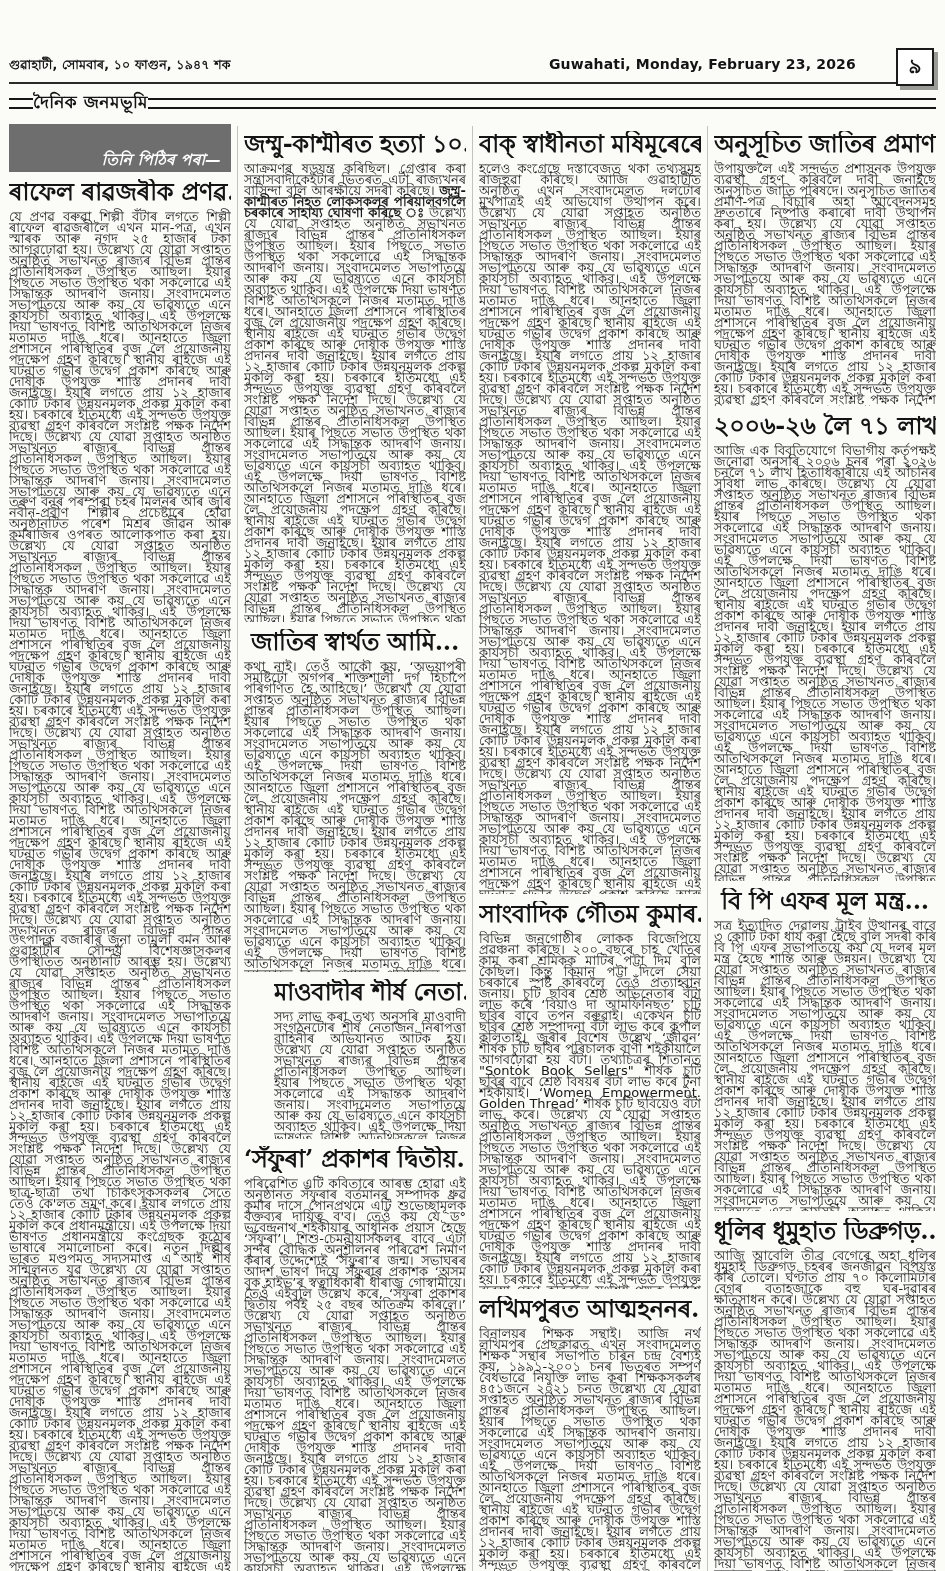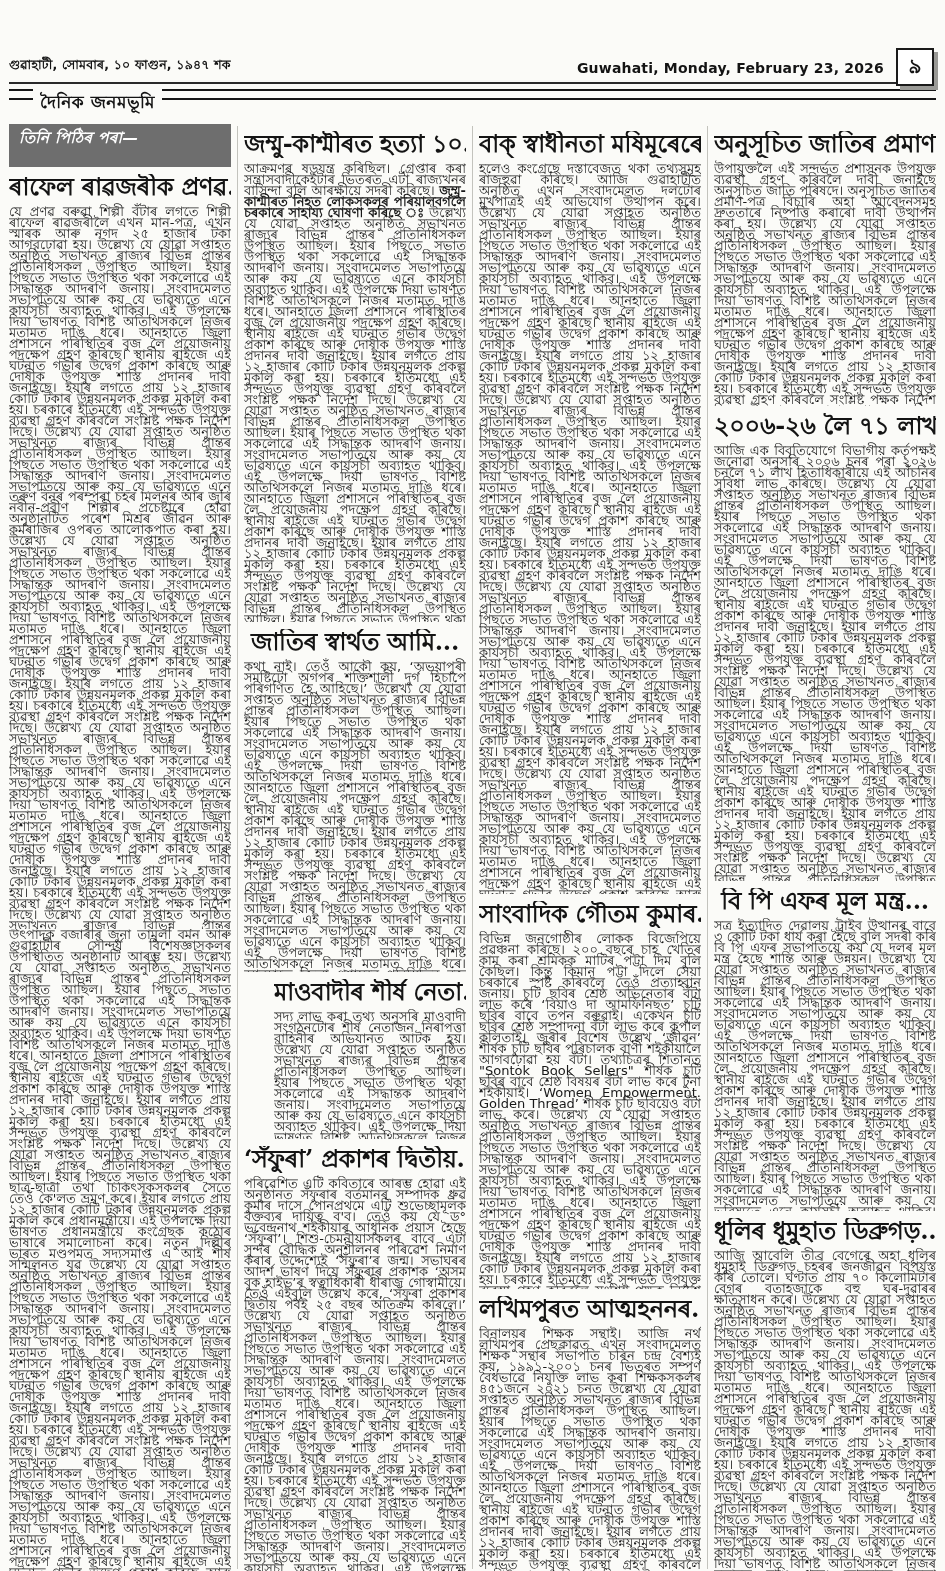--- a/index.html
+++ b/index.html
@@ -6,50 +6,50 @@
   .page{
     position:relative;width:945px;height:1571px;margin:0 auto;
     background:var(--paper,#fbfbf8);color:var(--text,#141414);
     font-family:"DejaVu Sans","Liberation Sans",sans-serif;
     overflow:hidden;box-sizing:border-box;
   }
   
   .header{
     position:relative;margin:0 9px;padding:56px 0 6px 0;
     border-bottom:2px solid #2a2a2a;
-    display:flex;justify-content:space-between;align-items:flex-end;
+    display:flex;justify-content:space-between;
   }
   .date-as{font-size:12.5px;font-weight:bold;letter-spacing:.2px;}
-  .date-en{font-size:14px;font-weight:bold;margin-right:52px;letter-spacing:.2px;}
+  .date-en{font-size:14px;font-weight:bold;margin-right:80px;letter-spacing:.2px;}
   .pagenum-box{
     position:absolute;right:2px;top:48px;width:34px;height:34px;
     background:#fff;border:2px solid #1a1a1a;
     box-shadow:4px 4px 0 #9a9a96;
     display:flex;align-items:center;justify-content:center;
     font-size:20px;font-weight:bold;
   }
   
-  .masthead{display:flex;margin:5px 9px 0 9px;gap:7px;}
+  .masthead{display:flex;align-items:center;margin:5px 9px 0 9px;}
   .mast-rule{height:7px;border-top:2.5px solid #161616;border-bottom:2.5px solid #161616;}
   .mast-rule.short{width:24px;}
   .mast-rule.long{flex:1;}
   .mast-title{font-size:17px;font-weight:bold;white-space:nowrap;letter-spacing:.5px;}
   
   .columns{
     display:grid;grid-template-columns:repeat(4,1fr);
     column-gap:13px;padding:7px 9px 0 9px;
   }
   .col{position:relative;min-width:0;}
   .col + .col::before{
     content:"";position:absolute;left:-7px;top:2px;bottom:6px;width:1px;background:#c3c3bd;
   }
   .kicker{
     box-sizing:border-box;height:43px;background:var(--kicker_bg,#6e6e6e);
     color:#fff;font-weight:bold;font-style:italic;font-size:15.5px;
-    padding:2px 10px;letter-spacing:.3px;
+    padding:24px 10px;letter-spacing:.3px;text-align:right;
   }
   .article{box-sizing:border-box;overflow:hidden;}
   .article h2{
     margin:7px 0 5px 0;text-align:center;
     font-family:"DejaVu Serif","Liberation Serif",serif;
     font-size:24px;line-height:1.12;font-weight:bold;
     letter-spacing:-.3px;white-space:nowrap;overflow:hidden;
   }
   .article p{
     margin:0;font-size:13px;line-height:11px;text-align:justify;

